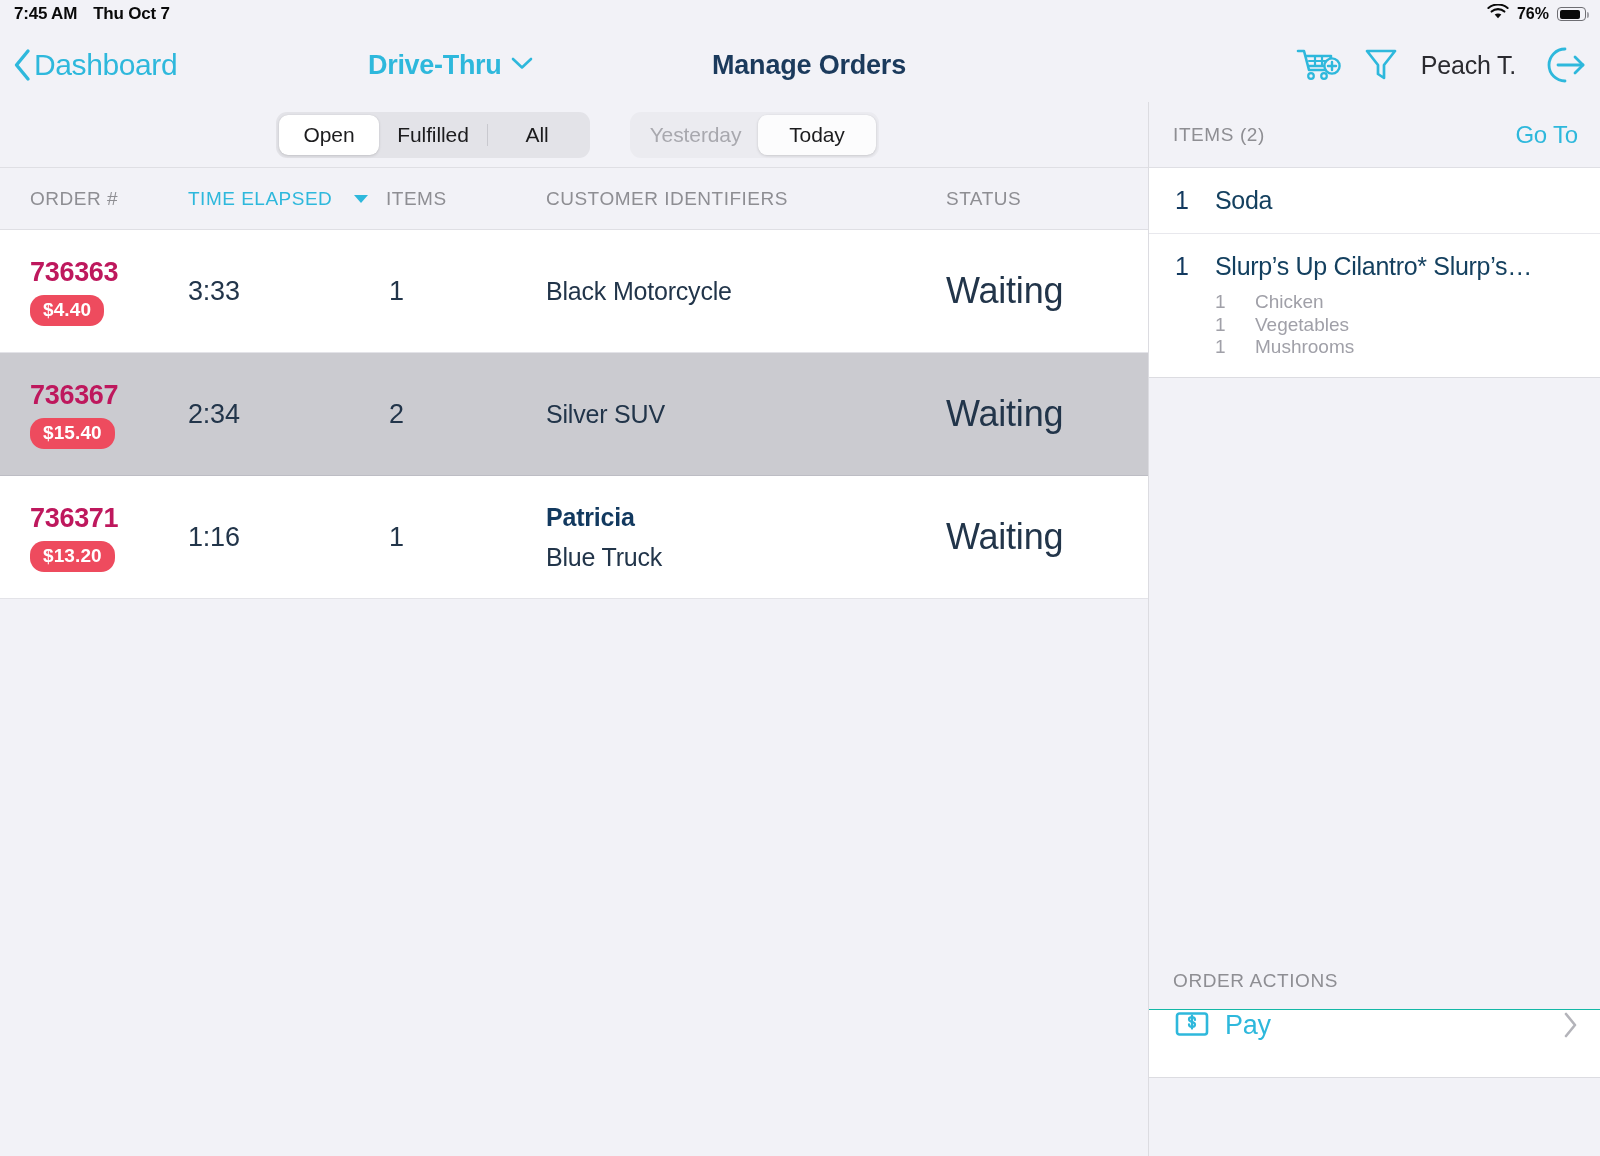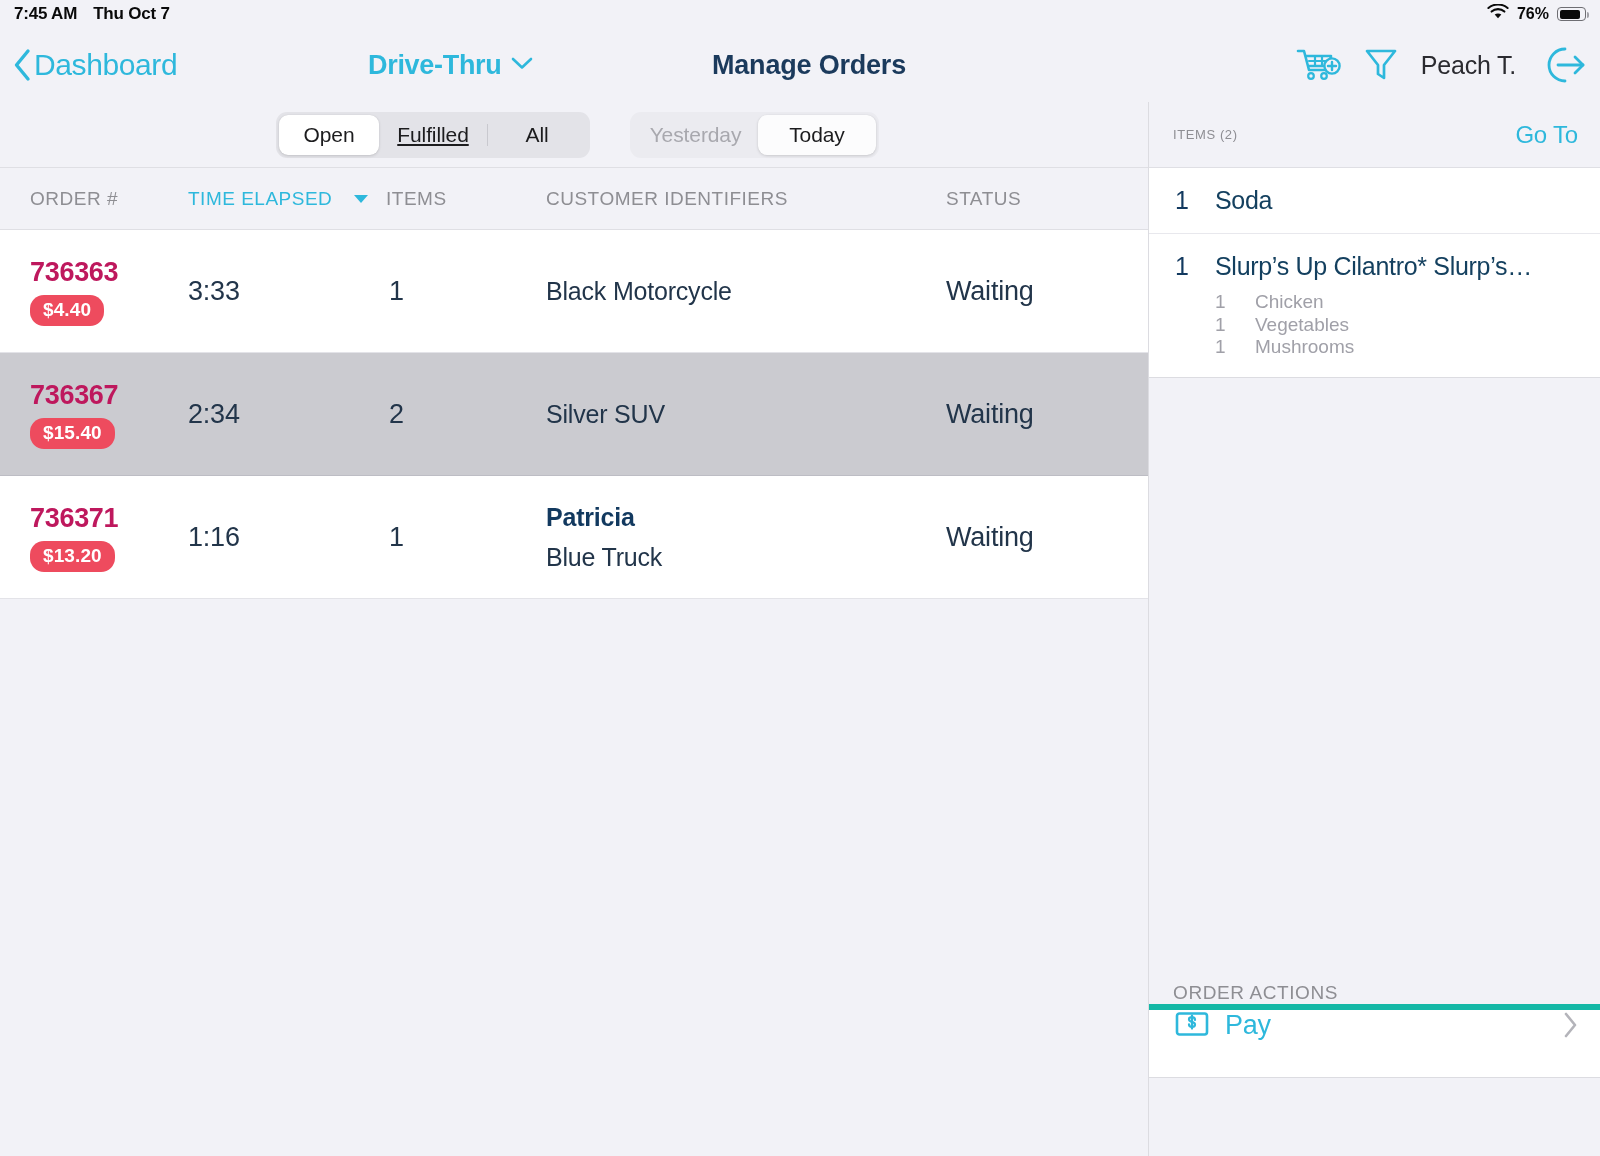--- a/index.html
+++ b/index.html
@@ -71,21 +71,21 @@
   }
   .seg {
     display: flex; background: #E3E3E8; border-radius: 11px; padding: 3px; height: 46px;
   }
   .seg-item {
     display: flex; align-items: center; justify-content: center;
     font-size: 21px; color: #1C1C1E; border-radius: 9px; cursor: pointer;
     position: relative; letter-spacing: -0.1px;
   }
   .seg-item.w1 { width: 100px; }
-  .seg-item.w2 { width: 108px; text-decoration: underline; }
+  .seg-item.w2 { width: 108px; }
   .seg-item.w3 { width: 100px; }
   .seg-item.active {
     background: #FFFFFF; box-shadow: 0 1px 3px rgba(0,0,0,0.14), 0 0 1px rgba(0,0,0,0.1);
   }
   .seg-item.sep::before {
     content: ""; position: absolute; left: 0; top: 9px; bottom: 9px; width: 1px; background: #C9C9CF;
   }
   .seg2 { background: #EBEBF0; }
   .seg2 .seg-item { color: #A8A8AE; }
   .seg2 .seg-item.wA { width: 125px; }
@@ -123,48 +123,48 @@
   .order-num { font-size: 27px; font-weight: 700; color: #be185d; letter-spacing: -0.3px; }
   .price-badge {
     background: #EE4B5E; color: #FFFFFF; font-size: 19px; font-weight: 700;
     border-radius: 14px; padding: 4px 13px 5px 13px; letter-spacing: 0.1px;
   }
   .c-time { width: 198px; font-size: 27px; color: #22354A; letter-spacing: -0.2px; align-items: center; }
   .c-items { width: 160px; font-size: 27px; color: #22354A; align-items: center; padding-left: 3px; }
   .c-cust { width: 400px; flex-direction: column; align-items: flex-start; justify-content: center; gap: 11px; }
   .cust-name { font-size: 25px; font-weight: 700; color: #12395F; letter-spacing: -0.2px; }
   .cust-desc { font-size: 25px; color: #22354A; letter-spacing: -0.2px; }
-  .c-status { flex: 1; font-size: 27px; color: #22354A; align-items: center; letter-spacing: -0.2px; }
+  .c-status { flex: 1; font-size: 36px; color: #22354A; align-items: center; letter-spacing: -0.2px; }
   .table-filler { flex: 1; background: #F2F2F7; }
 
   
   .rp-header {
     height: 66px; display: flex; align-items: center; padding: 0 22px 0 24px;
     background: #F2F2F7; border-bottom: 1px solid #DFDFE4;
   }
-  .rp-title { font-size: 13px; color: #8E8E93; letter-spacing: 0.6px; }
+  .rp-title { font-size: 19px; color: #8E8E93; letter-spacing: 0.6px; }
   .rp-goto { margin-left: auto; font-size: 24px; color: #2EB8DC; cursor: pointer; letter-spacing: -0.2px; }
   .rp-items { background: #FFFFFF; border-bottom: 1px solid #DCDCE1; }
   .rp-item {
     display: flex; padding: 18px 14px 18px 26px; border-bottom: 1px solid #E8E8ED;
   }
   .rp-item:last-child { border-bottom: none; }
   .rp-qty { width: 40px; font-size: 25px; color: #12395F; flex-shrink: 0; }
   .rp-item-body { flex: 1; min-width: 0; }
   .rp-item-name {
     font-size: 25px; color: #14405F; letter-spacing: -0.3px;
     white-space: nowrap; overflow: hidden; text-overflow: ellipsis;
   }
   .rp-mods { margin-top: 10px; }
   .rp-mod { display: flex; font-size: 19px; color: #A0A0A8; line-height: 1.19; }
   .rp-mod-qty { width: 40px; flex-shrink: 0; }
   .rp-spacer { flex: 1; background: #F2F2F7; }
   .rp-actions-head {
-    height: 58px; display: flex; align-items: flex-end; padding-left: 24px;
-    background: #F2F2F7; border-bottom: 6px solid #14b8a6;
+    height: 58px; display: flex; align-items: center; padding-left: 24px;
+    background: #F2F2F7; border-bottom: 1px solid #14b8a6;
   }
   .rp-actions-title { font-size: 19px; color: #8E8E93; letter-spacing: 0.6px; }
   .rp-action-row {
     height: 68px; display: flex; align-items: flex-start; gap: 16px;
     padding: 0 20px 0 26px; background: #FFFFFF;
     border-bottom: 1px solid #DCDCE1; cursor: pointer;
   }
   .rp-action-label { font-size: 27px; color: #2EB8DC; letter-spacing: -0.2px; }
   .rp-chevron { margin-left: auto; }
   .rp-bottom { flex: 0 0 78px; background: #F2F2F7; }

